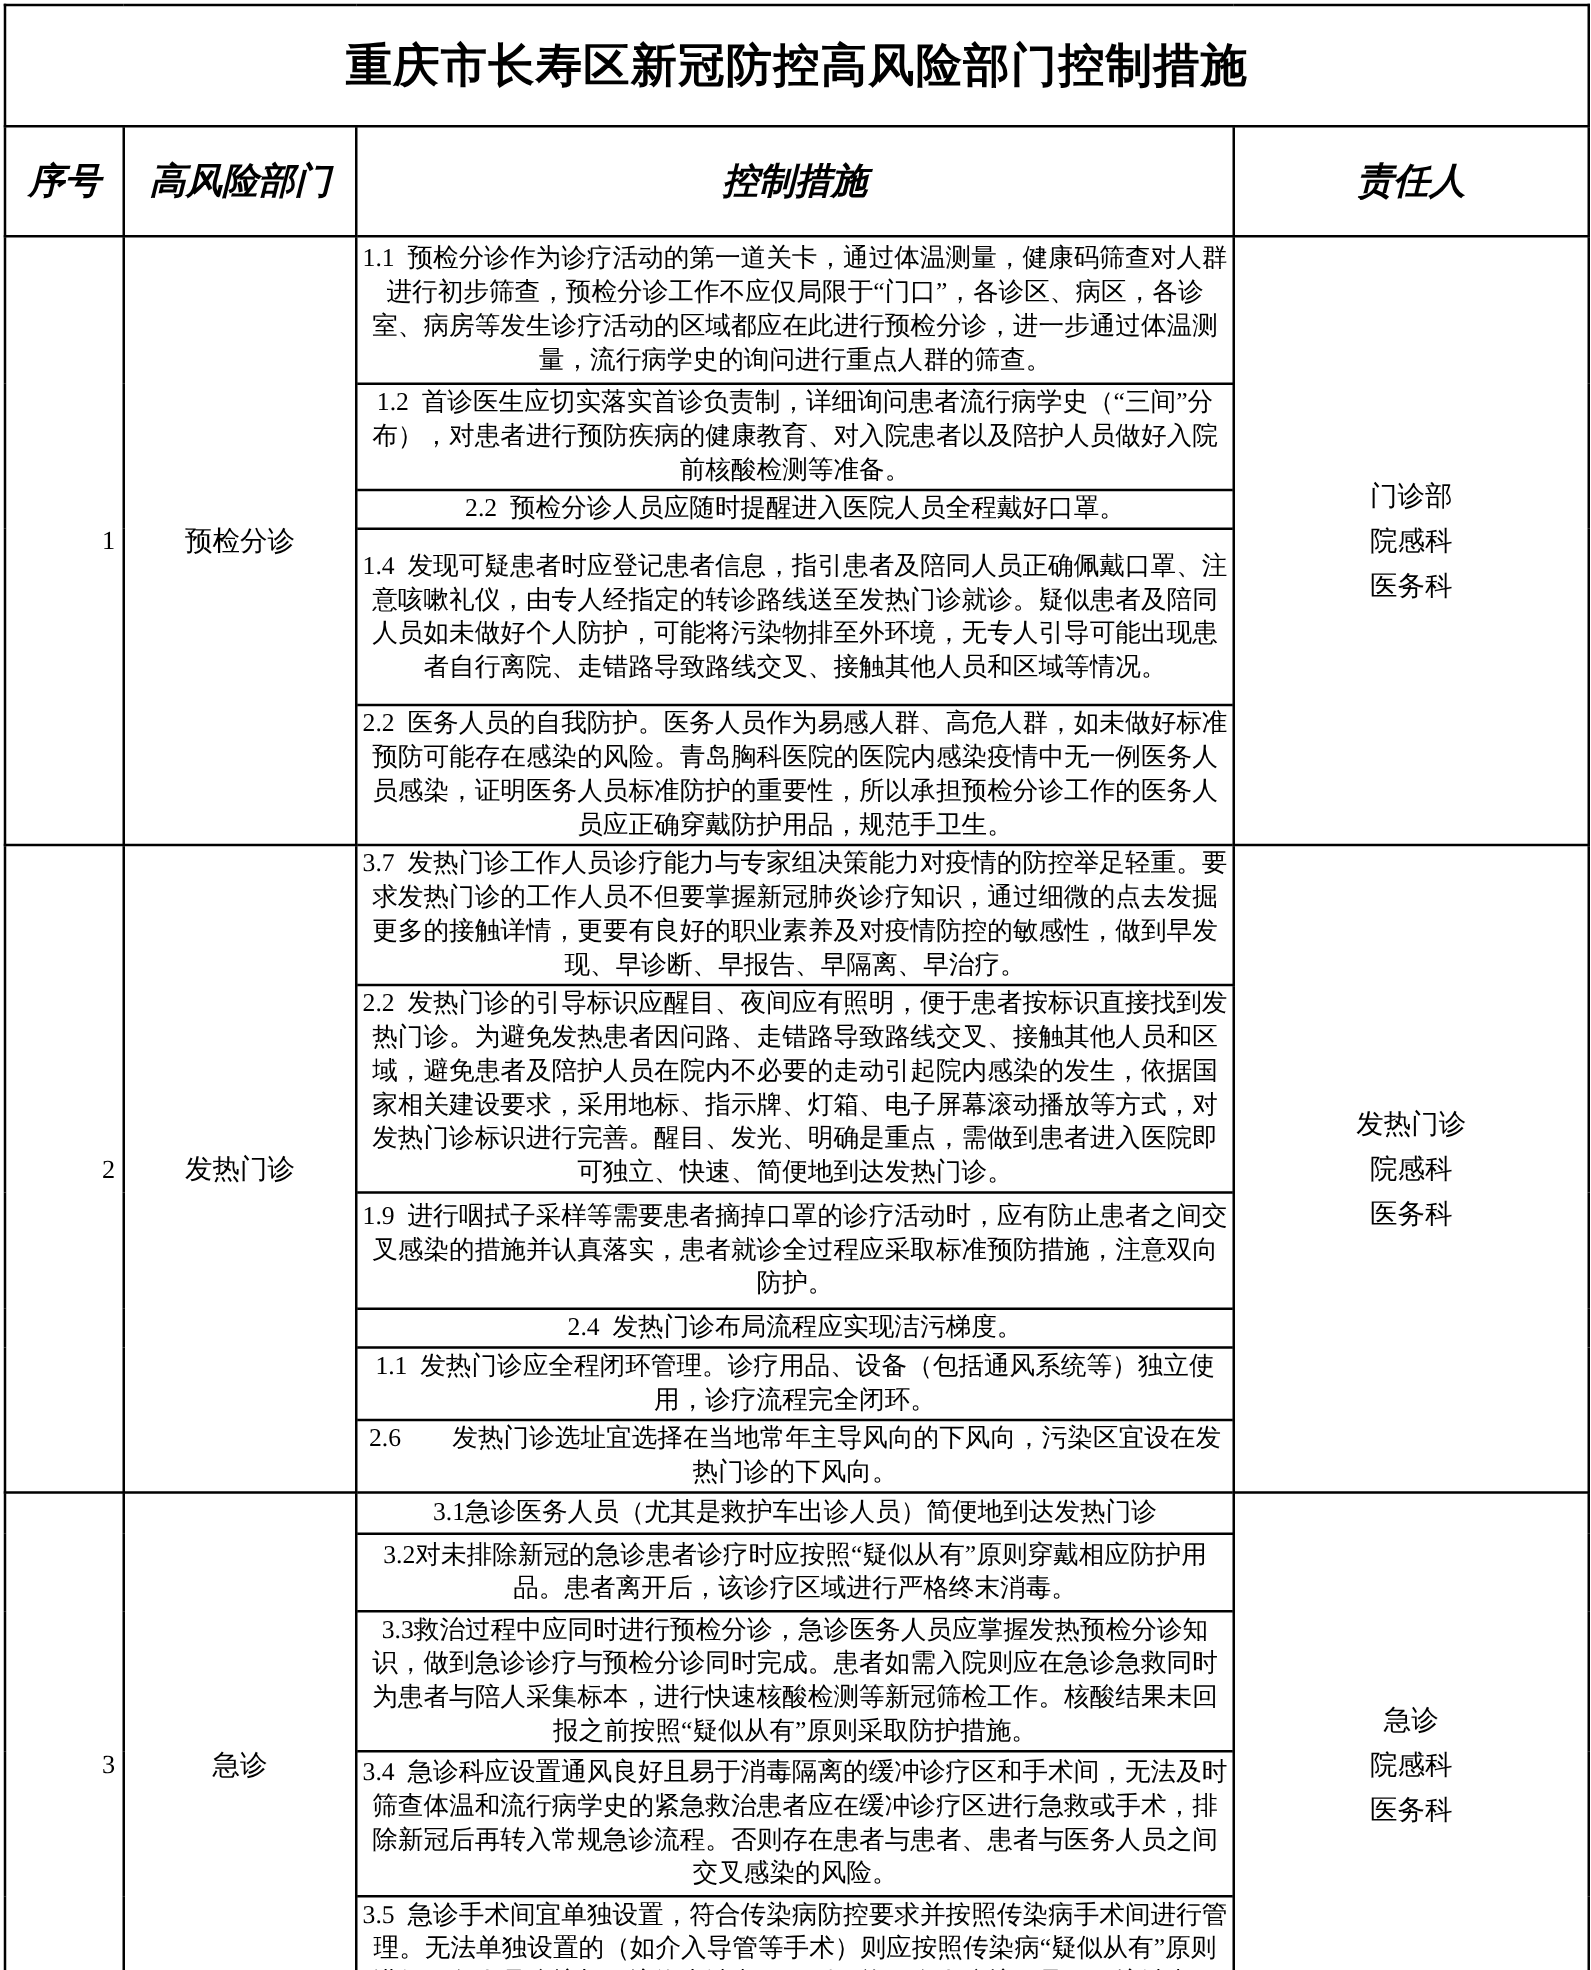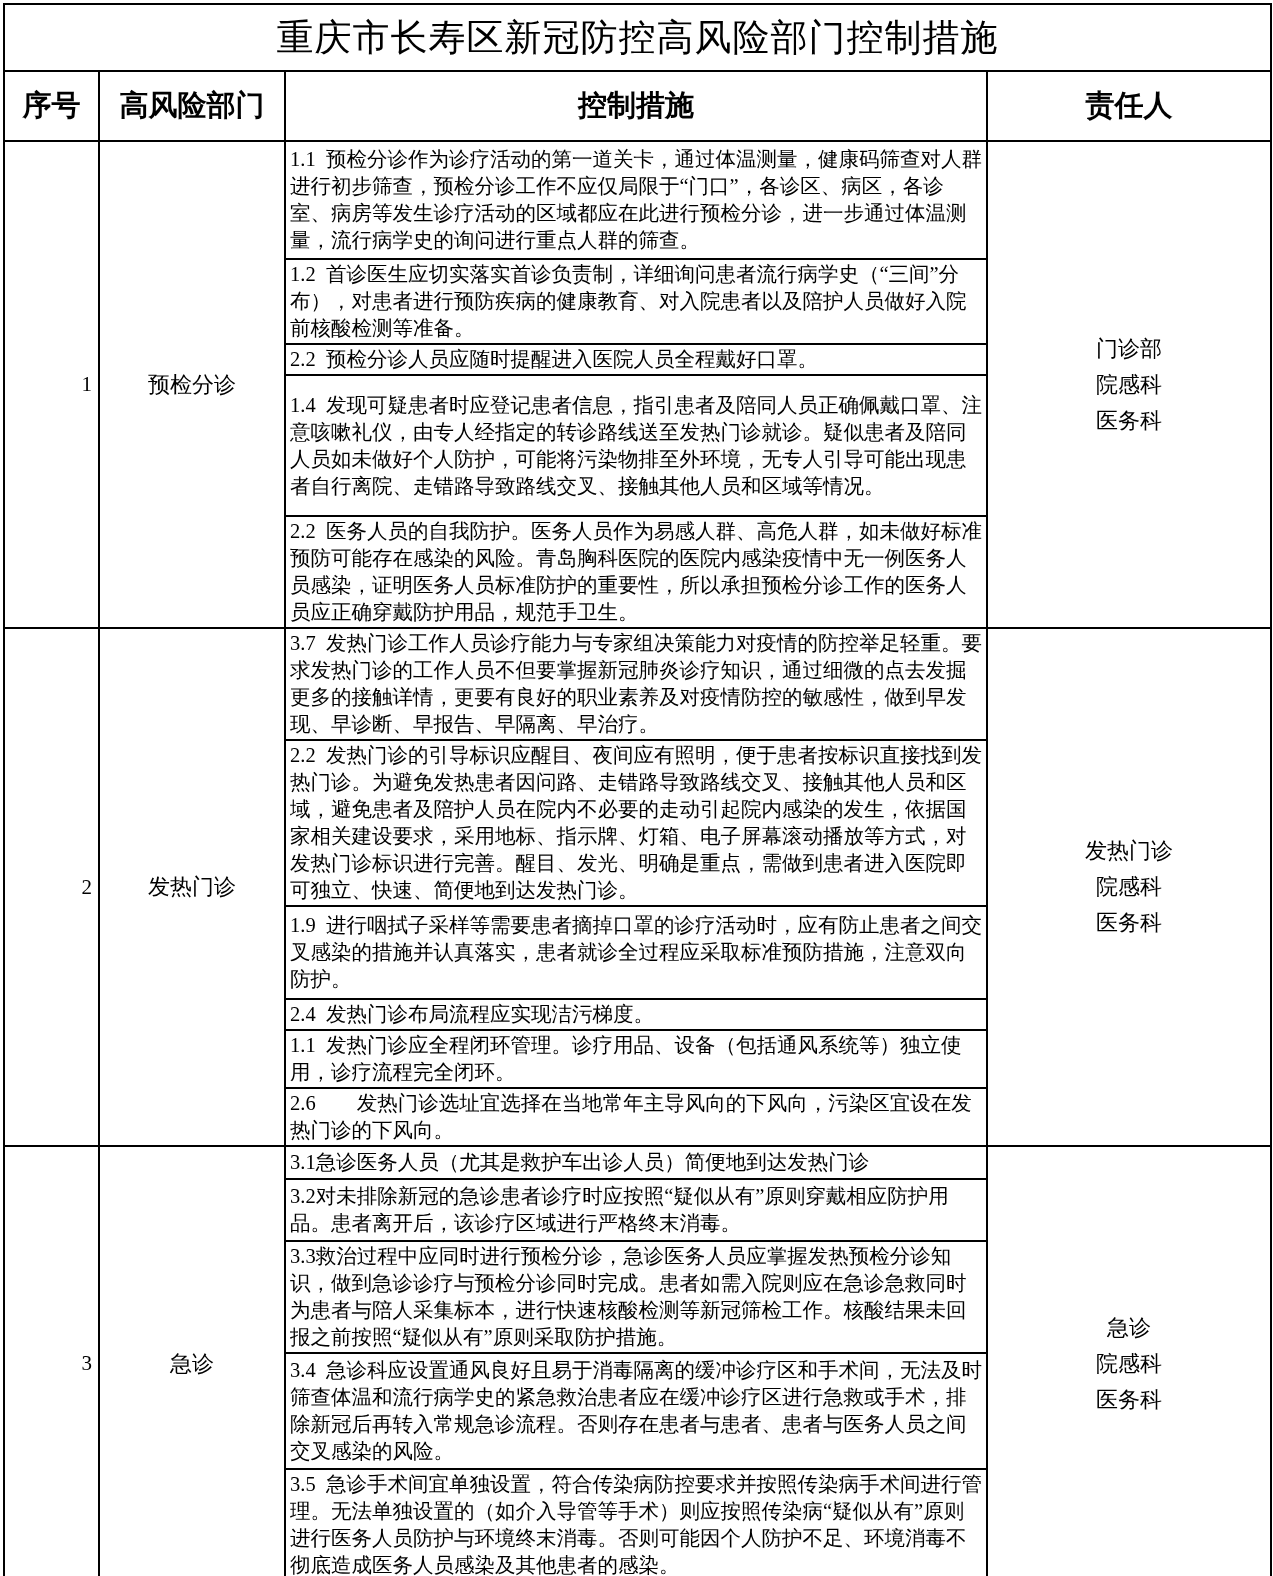--- a/index.html
+++ b/index.html
@@ -25,48 +25,49 @@
     border: 2px solid #000000;
     vertical-align: middle;
     overflow: hidden;
   }
   col.c-index { width: 95px; }
   col.c-dept  { width: 186px; }
   col.c-meas  { width: 702px; }
   col.c-resp  { width: 284px; }
 
   td.title-cell {
-    height: 67px;
+    height: 97px;
     text-align: center;
-    font-weight: normal;
+    font-weight: bold;
     font-size: 37px;
     letter-spacing: 1px;
     padding: 2px;
   }
   tr.header-row td {
-    height: 70px;
+    height: 88px;
     text-align: center;
     font-weight: bold;
     font-size: 29px;
     padding: 2px;
+    font-style: italic;
   }
   td.index-cell {
     text-align: right;
     vertical-align: middle;
     font-size: 21px;
     padding: 2px 6px 2px 2px;
   }
   td.dept-cell {
     text-align: center;
     vertical-align: middle;
     font-size: 22px;
     padding: 6px;
   }
   td.measure-cell {
-    text-align: left;
+    text-align: center;
     vertical-align: middle;
     font-size: 20.5px;
     line-height: 27px;
     padding: 1px 4px 1px 4px;
     white-space: pre-wrap;
     word-break: break-all;
   }
   td.resp-cell {
     text-align: center;
     vertical-align: middle;

